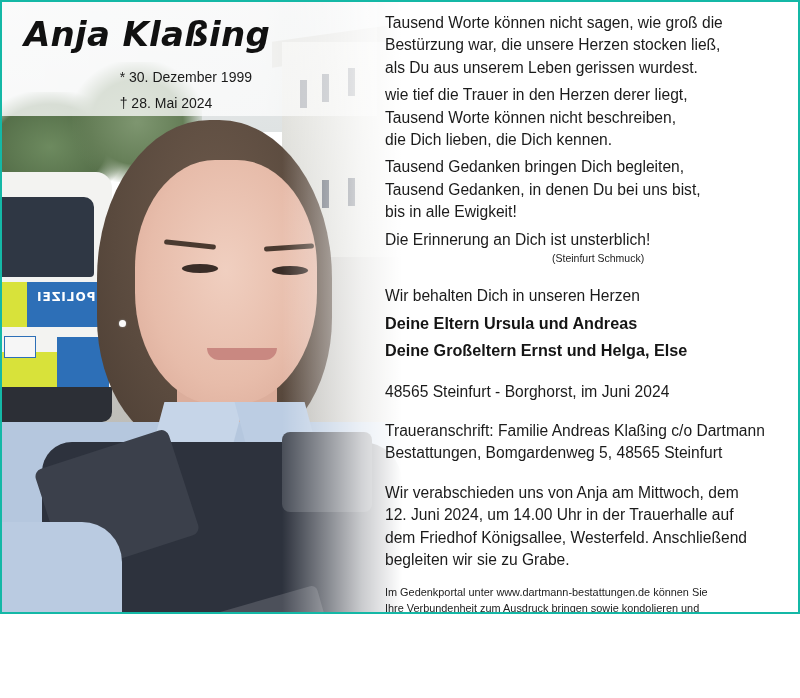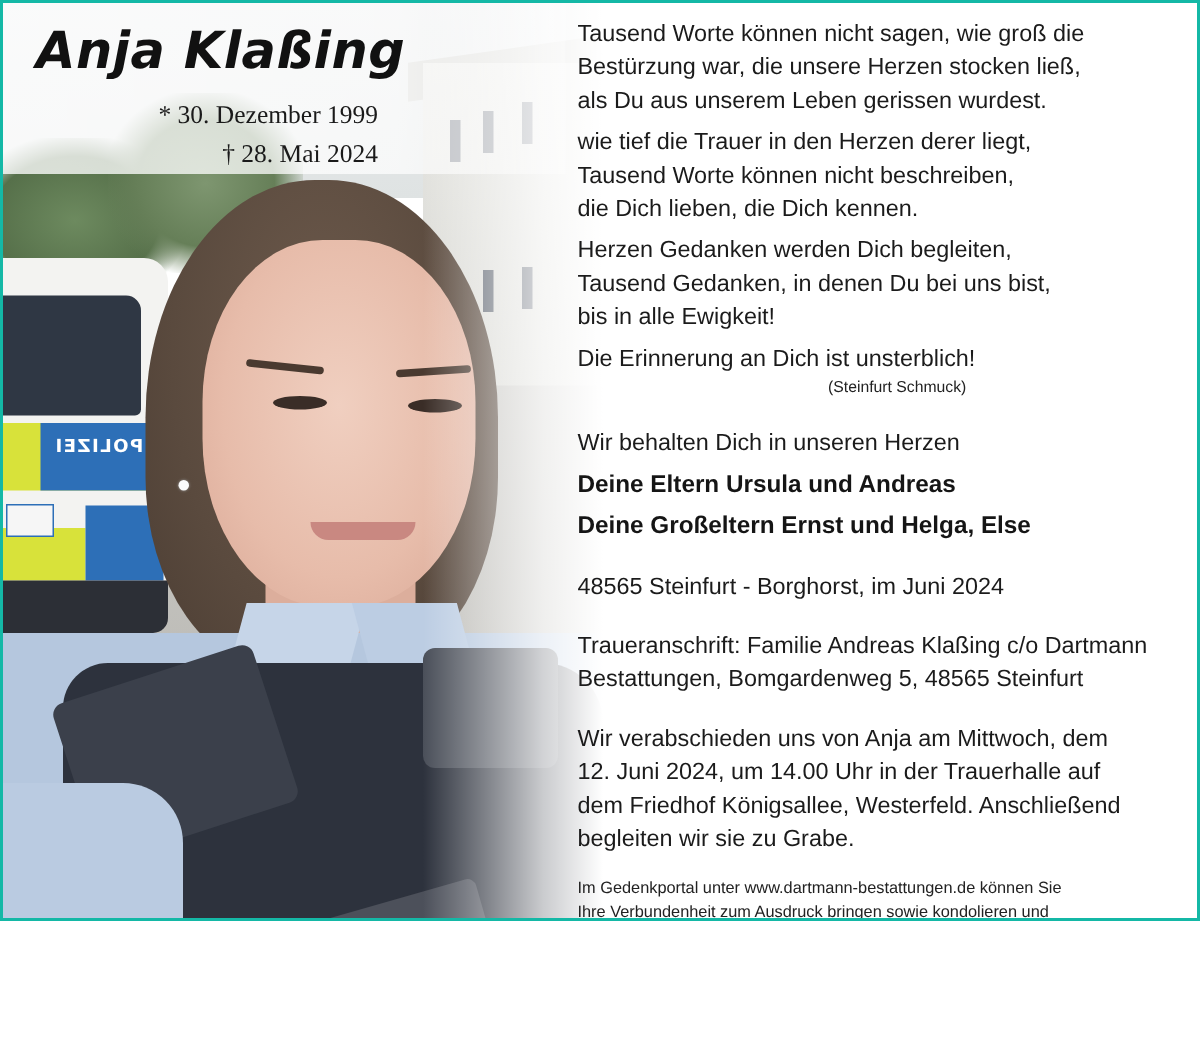--- a/index.html
+++ b/index.html
@@ -51,22 +51,22 @@
     .vest-front { position: absolute; left: 190px; top: 600px; width: 140px; height: 98px; background: #4c505a; transform: rotate(-16deg); border-radius: 6px; }
     .sleeve { position: absolute; left: 0; top: 520px; width: 120px; height: 178px; background: #bacbe1; border-radius: 0 40px 0 0; }
     .patch { position: absolute; left: 2px; top: 632px; width: 52px; height: 66px; background: #2b2f38; border-radius: 0 14px 0 0; }
     .photo-fade { position: absolute; left: 0; top: 0; width: 400px; height: 698px;
       background: linear-gradient(90deg, rgba(255,255,255,0) 0%, rgba(255,255,255,0) 70%, rgba(255,255,255,0.75) 90%, rgba(255,255,255,1) 100%); }
     
     .banner { position: absolute; left: 0; top: 0; width: 375px; height: 114px;
       background: linear-gradient(90deg, rgba(255,255,255,0.78) 0%, rgba(255,255,255,0.72) 70%, rgba(255,255,255,0.35) 100%); }
     .name { position: absolute; left: 22px; top: 12px; font-family: "DejaVu Sans", sans-serif; font-style: italic; font-weight: bold;
       font-size: 34px; letter-spacing: 0.3px; color: #111111; white-space: nowrap; }
-    .dates { position: absolute; right: 125px; top: 62px; text-align: right; font-family: Liberation Serif, serif;
-      font-size: 17px; line-height: 26px; color: #1a1a1a; white-space: nowrap; }
+    .dates { position: absolute; right: 125px; top: 62px; text-align: left; font-family: Liberation Sans, sans-serif;
+      font-size: 14px; line-height: 26px; color: #1a1a1a; white-space: nowrap; }
     
     .text { position: absolute; left: 383px; top: 10px; width: 412px; font-family: "Liberation Sans", sans-serif; color: #1b1b1b; }
     .stanza { font-size: 15.6px; line-height: 22.4px; margin: 0 0 5px 0; white-space: nowrap; }
     .quote-line { font-size: 15.6px; line-height: 22px; white-space: nowrap; }
     .author { font-size: 10.5px; line-height: 14px; margin: 0 0 0 167px; white-space: nowrap; color: #222; }
     .intro { margin-top: 20px; font-size: 15.6px; line-height: 22px; white-space: nowrap; }
     .family { margin-top: 3px; font-weight: bold; font-size: 16.2px; line-height: 27px; white-space: nowrap; color: #151515; }
     .place { margin-top: 17px; font-size: 15.6px; line-height: 22px; white-space: nowrap; }
     .address { margin-top: 17px; font-size: 15.6px; line-height: 22.5px; white-space: nowrap; }
     .service { margin-top: 17px; font-size: 15.6px; line-height: 22.5px; white-space: nowrap; }
@@ -132,21 +132,21 @@
       <div>Tausend Worte können nicht sagen, wie groß die</div>
       <div>Bestürzung war, die unsere Herzen stocken ließ,</div>
       <div>als Du aus unserem Leben gerissen wurdest.</div>
     </div>
     <div class="stanza">
       <div>wie tief die Trauer in den Herzen derer liegt,</div>
       <div>Tausend Worte können nicht beschreiben,</div>
       <div>die Dich lieben, die Dich kennen.</div>
     </div>
     <div class="stanza">
-      <div>Herzen Gedanken werden Dich begleiten,</div>
+      <div>Tausend Gedanken bringen Dich begleiten,</div>
       <div>Tausend Gedanken, in denen Du bei uns bist,</div>
       <div>bis in alle Ewigkeit!</div>
     </div>
     <div class="quote-line">Die Erinnerung an Dich ist unsterblich!</div>
     <div class="author">(Steinfurt Schmuck)</div>
 
     <div class="intro">Wir behalten Dich in unseren Herzen</div>
     <div class="family">
       <div>Deine Eltern Ursula und Andreas</div>
       <div>Deine Großeltern Ernst und Helga, Else</div>

